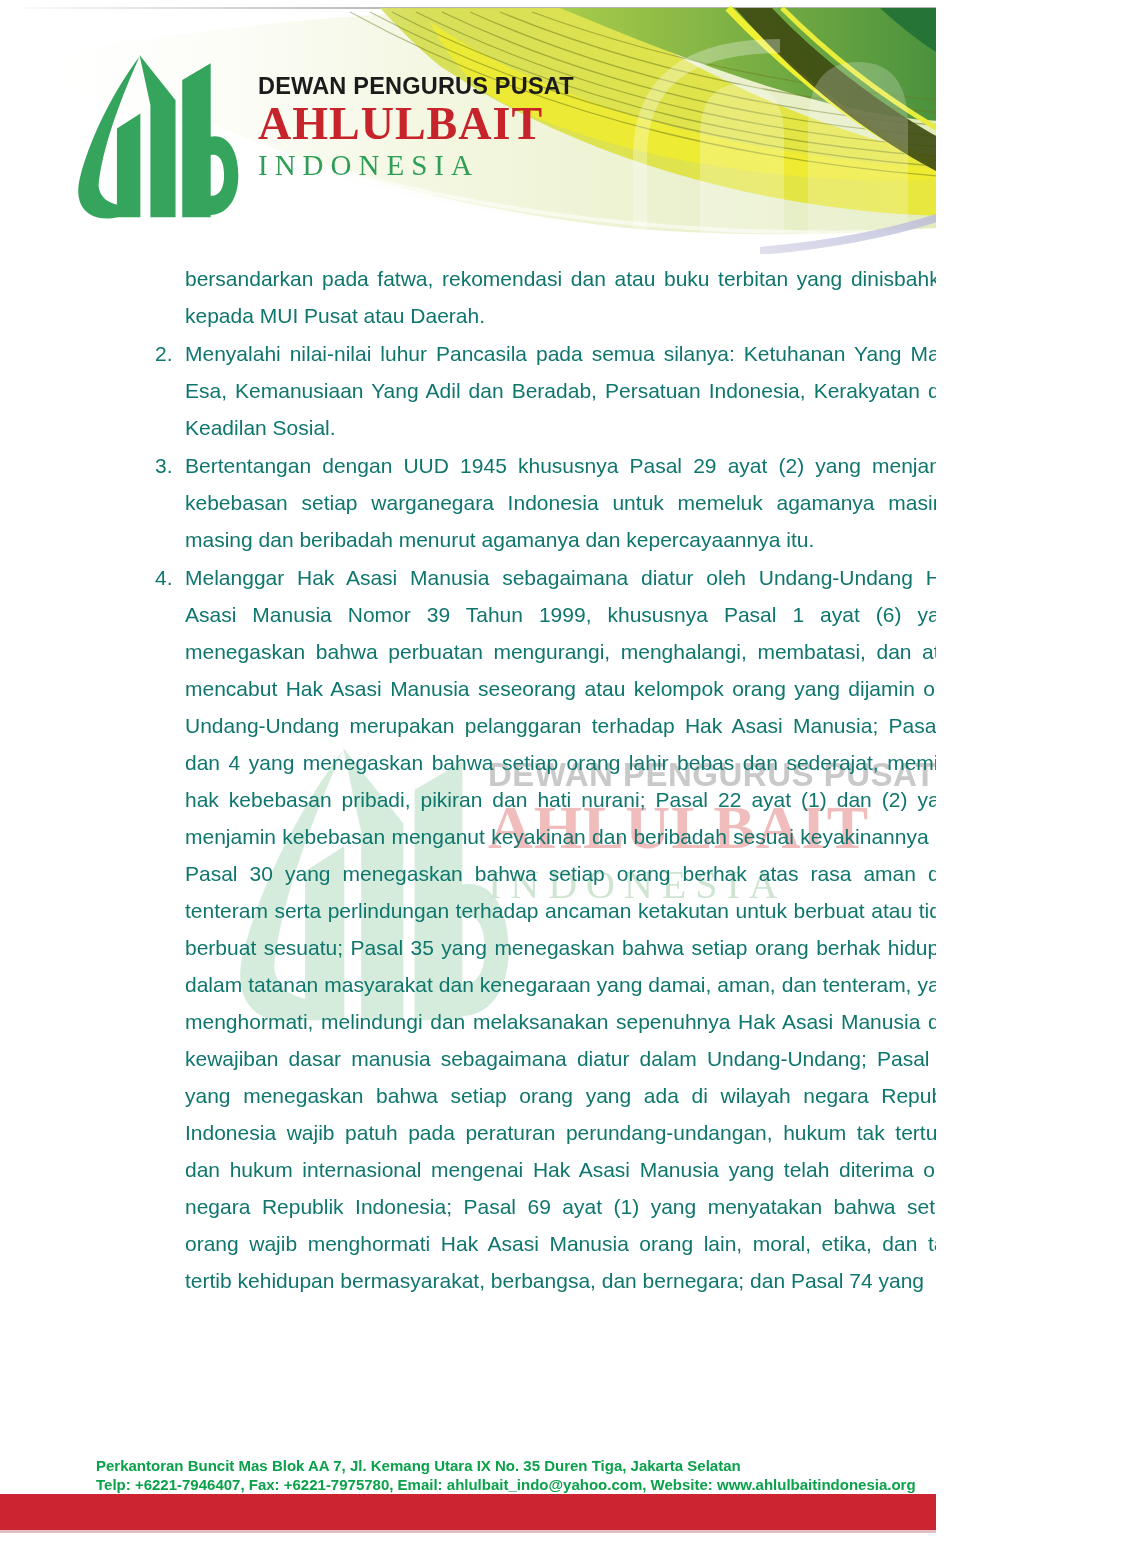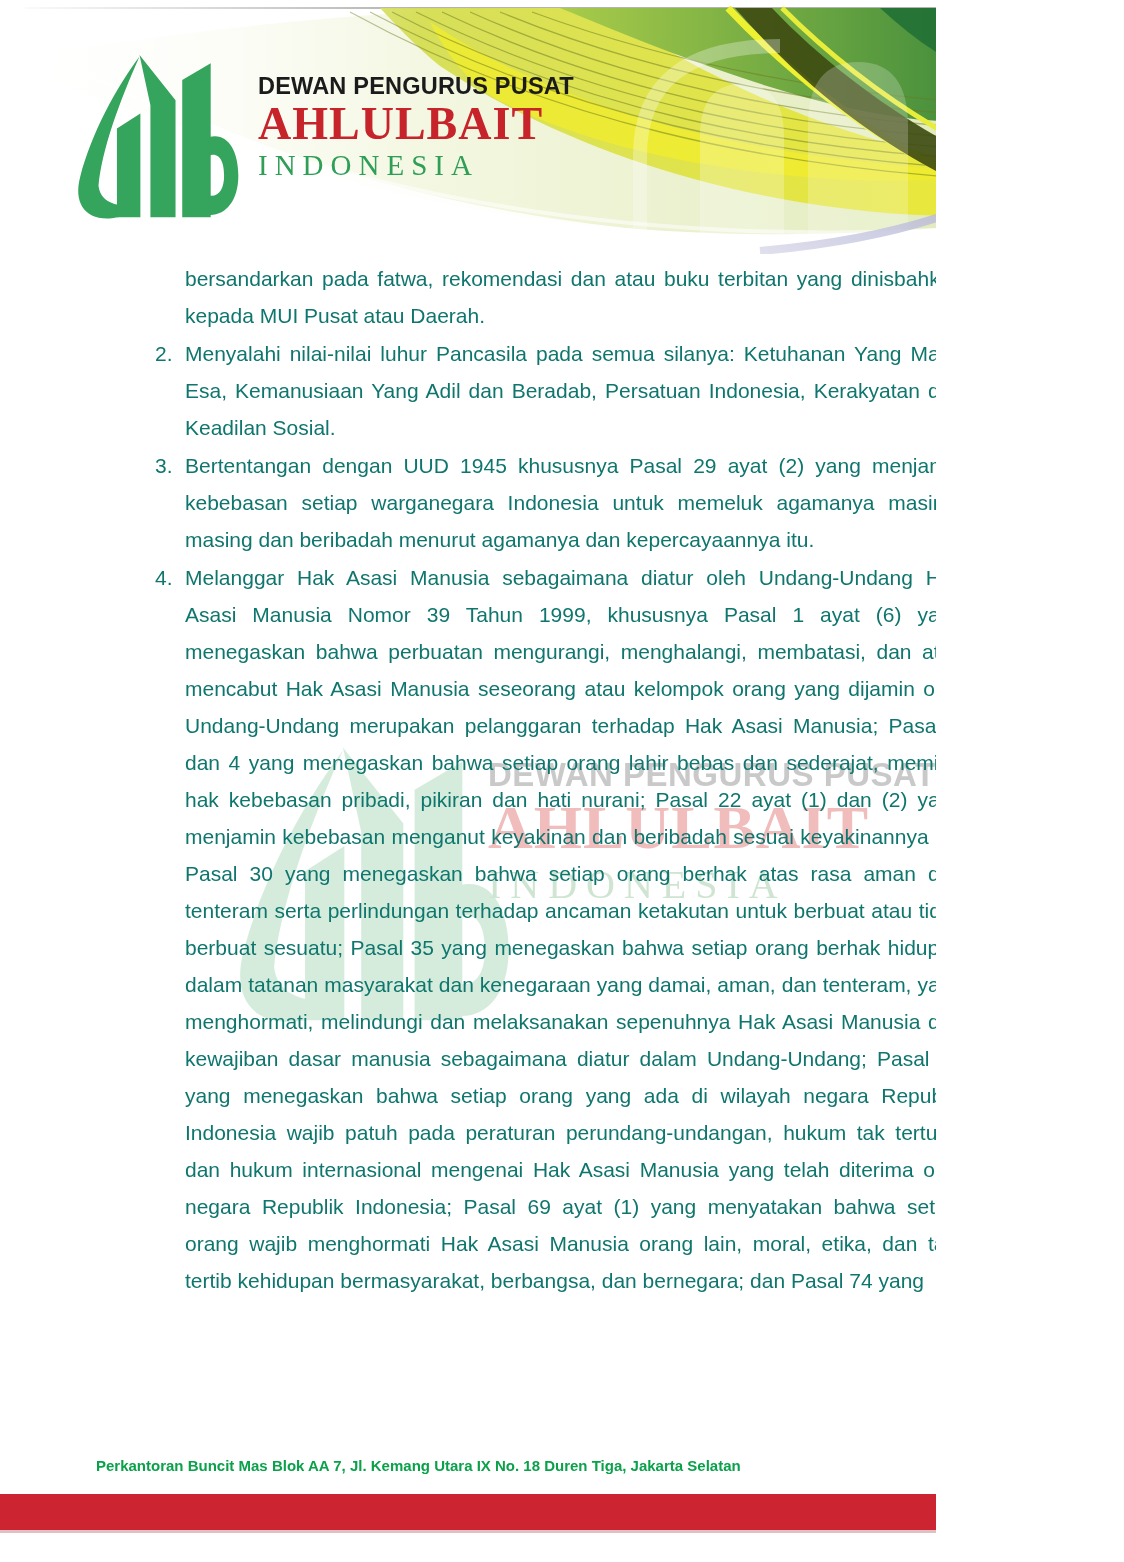--- a/index.html
+++ b/index.html
@@ -145,17 +145,18 @@
     </div>
     <div class="item">
       <span class="num">3.</span><span>Bertentangan dengan UUD 1945 khususnya Pasal 29 ayat (2) yang menjamin kebebasan setiap warganegara Indonesia  untuk memeluk agamanya masing-masing dan beribadah menurut agamanya dan kepercayaannya itu.</span>
     </div>
     <div class="item">
       <span class="num">4.</span><span>Melanggar Hak Asasi Manusia sebagaimana diatur oleh Undang-Undang Hak Asasi Manusia Nomor 39 Tahun 1999, khususnya Pasal 1 ayat (6) yang menegaskan bahwa perbuatan mengurangi, menghalangi, membatasi, dan atau mencabut Hak Asasi Manusia seseorang atau kelompok orang yang dijamin oleh Undang-Undang merupakan pelanggaran terhadap Hak Asasi Manusia; Pasal 3 dan 4 yang menegaskan bahwa setiap orang lahir bebas dan sederajat, memiliki hak kebebasan pribadi, pikiran dan hati nurani; Pasal 22 ayat (1) dan (2) yang menjamin kebebasan menganut keyakinan dan beribadah sesuai keyakinannya itu; Pasal 30 yang  menegaskan bahwa setiap orang berhak atas rasa aman dan tenteram serta perlindungan terhadap ancaman ketakutan untuk berbuat atau tidak berbuat sesuatu; Pasal 35 yang menegaskan bahwa setiap orang berhak hidup di dalam tatanan masyarakat dan kenegaraan yang damai, aman, dan tenteram, yang menghormati, melindungi dan melaksanakan sepenuhnya Hak Asasi Manusia dan kewajiban dasar manusia sebagaimana diatur dalam Undang-Undang; Pasal 67 yang menegaskan bahwa setiap orang yang ada di wilayah negara Republik Indonesia wajib patuh pada peraturan perundang-undangan, hukum tak tertulis, dan hukum internasional mengenai Hak Asasi Manusia yang telah diterima oleh negara Republik Indonesia; Pasal 69 ayat (1) yang menyatakan bahwa setiap orang wajib menghormati Hak Asasi Manusia orang lain, moral, etika, dan tata tertib kehidupan bermasyarakat, berbangsa, dan bernegara; dan Pasal 74 yang</span>
     </div>
   </div>
 
   <div class="footer-text">
-    <div>Perkantoran Buncit Mas Blok AA 7, Jl. Kemang Utara IX No. 18 Duren Tiga, Jakarta Selatan</div>
+    <div>Perkantoran Buncit Mas Blok AA 7, Jl. Kemang Utara IX No. 35 Duren Tiga, Jakarta Selatan</div>
+    <div>Telp: +6221-7946407, Fax: +6221-7975780, Email: ahlulbait_indo@yahoo.com, Website: www.ahlulbaitindonesia.org</div>
   </div>
   <div class="footer-bar"></div>
 
 </div>
 
 </body></html>

